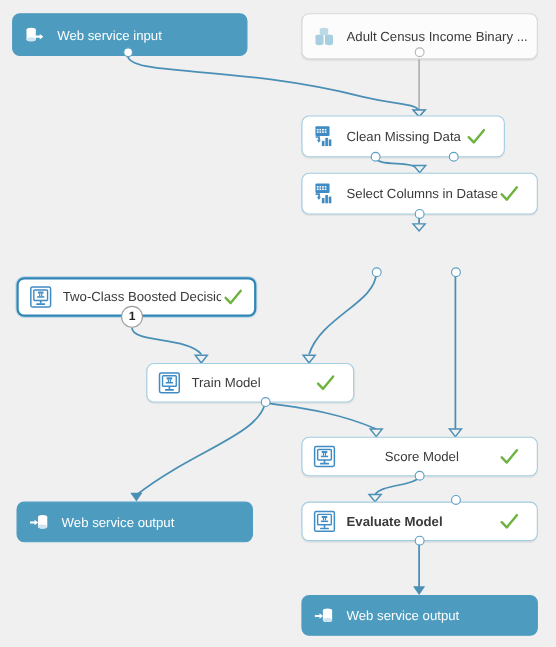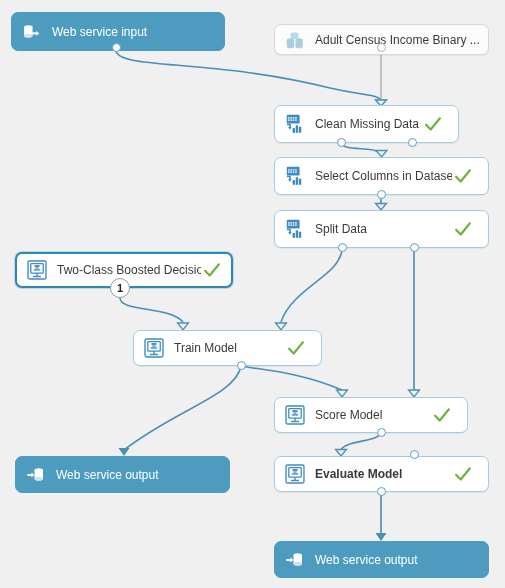--- a/index.html
+++ b/index.html
@@ -207,21 +207,21 @@
     </defs>
   </svg>
 
   <div class="node webservice" style="left:11px;top:12px;width:214px;height:39px;">
     <svg class="icon">
         <use href="#sym-web-service-input"></use>
       </svg>
     <span class="label">Web service input</span>
   </div>
 
-  <div class="node dataset" style="left:274px;top:24px;width:215px;height:31px;">
+  <div class="node dataset" style="left:274px;top:12px;width:215px;height:42px;">
     <svg class="icon">
         <use href="#sym-dataset"></use>
       </svg>
     <span class="label">Adult Census Income Binary ...</span>
   </div>
 
   <div class="node module" style="left:274px;top:105px;width:185px;height:38px;">
     <svg class="icon">
         <use href="#sym-data-transform"></use>
       </svg>
@@ -234,29 +234,20 @@
   <div class="node module" style="left:274px;top:157px;width:215px;height:38px;">
     <svg class="icon">
         <use href="#sym-data-transform"></use>
       </svg>
     <span class="label">Select Columns in Dataset</span>
     <svg class="check">
         <use href="#sym-check"></use>
       </svg>
   </div>
 
-  <div class="node module" style="left:274px;top:210px;width:215px;height:38px;">
-    <svg class="icon">
-        <use href="#sym-data-transform"></use>
-      </svg>
-    <span class="label">Split Data</span>
-    <svg class="check">
-        <use href="#sym-check"></use>
-      </svg>
-  </div>
 
   <div class="node module selected" style="left:15px;top:252px;width:218px;height:36px;">
     <svg class="icon">
         <use href="#sym-ml-model"></use>
       </svg>
     <span class="label">Two-Class Boosted Decision ...</span>
     <svg class="check" style="margin-right:8px;">
         <use href="#sym-check"></use>
       </svg>
   </div>
@@ -264,21 +255,21 @@
   <div class="node module" style="left:133px;top:330px;width:189px;height:36px;">
     <svg class="icon">
         <use href="#sym-ml-model"></use>
       </svg>
     <span class="label">Train Model</span>
     <svg class="check">
         <use href="#sym-check"></use>
       </svg>
   </div>
 
-  <div class="node module" style="left:274px;top:397px;width:194px;height:36px;">
+  <div class="node module" style="left:274px;top:397px;width:215px;height:36px;text-align:center;">
     <svg class="icon">
         <use href="#sym-ml-model"></use>
       </svg>
     <span class="label">Score Model</span>
     <svg class="check">
         <use href="#sym-check"></use>
       </svg>
   </div>
 
   <div class="node module" style="left:274px;top:456px;width:215px;height:36px;font-weight:bold;">

